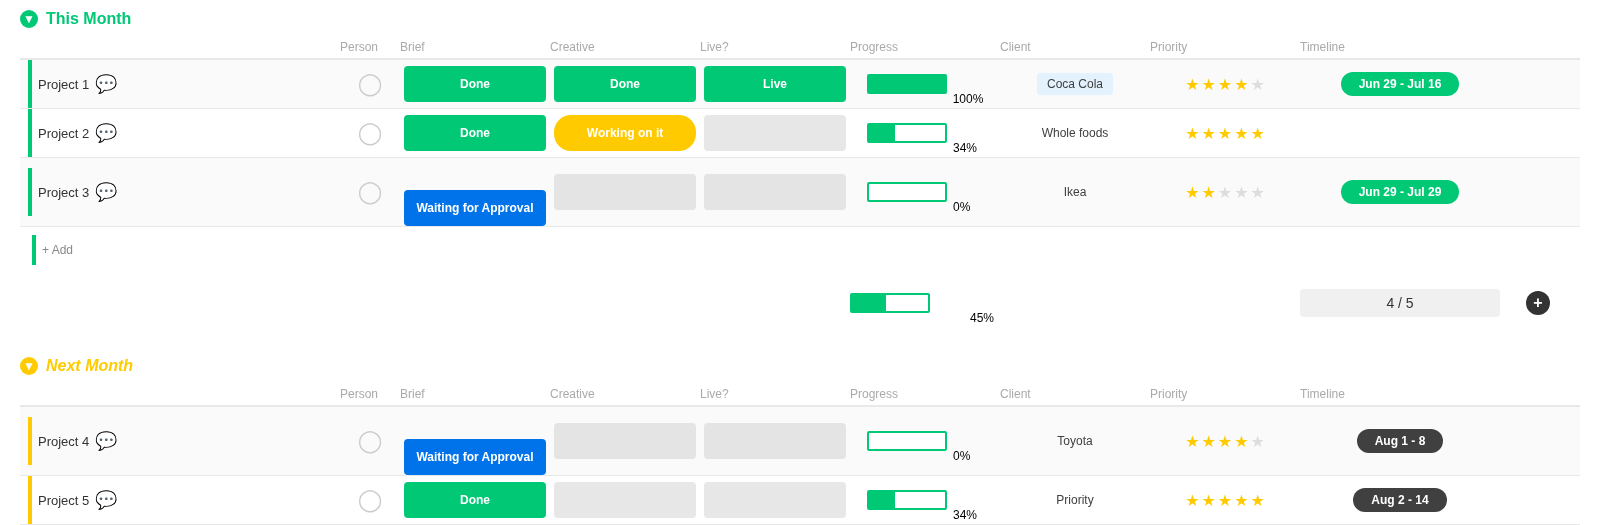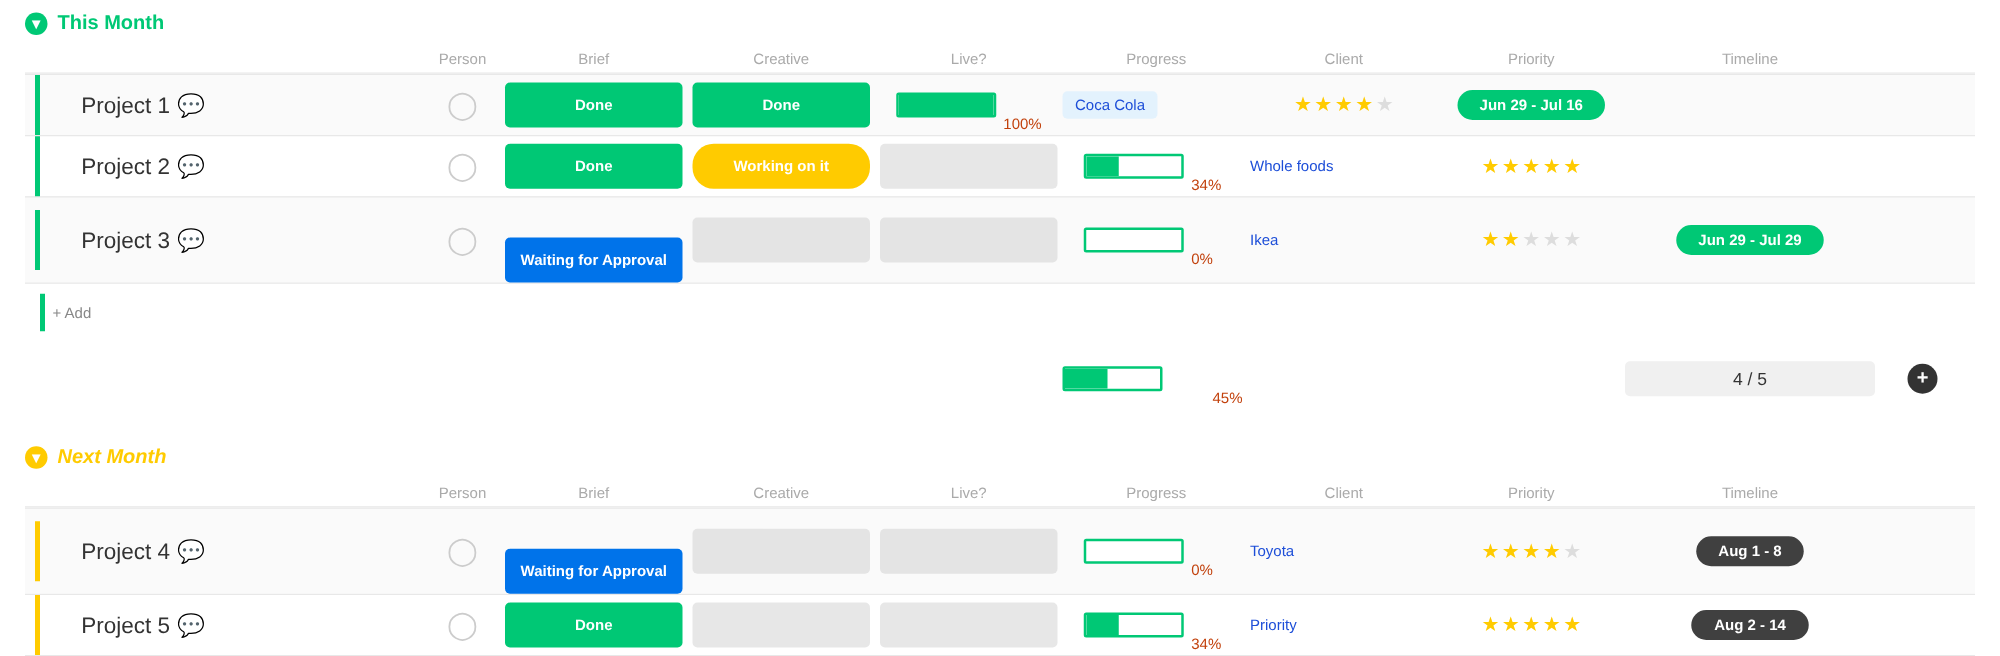--- a/index.html
+++ b/index.html
@@ -63,23 +63,22 @@
       width: 4px;
       height: 48px;
       background: #c4c4c4;
       flex-shrink: 0;
     }
 
     .row-accent.green { background: #00c875; }
     .row-accent.yellow { background: #ffcb00; }
 
     .project-name {
-      font-size: 18px;
+      font-size: 13px;
       color: #333;
-      margin-left: 27px;
     }
 
     .icon-comment {
       color: #ccc;
       font-size: 18px;
     }
 
     .status-badge {
       display: flex;
       align-items: center;
@@ -113,29 +112,29 @@
       background: #fff;
     }
 
     .progress-bar-fill {
       height: 100%;
       background: #00c875;
     }
 
     .progress-pct {
       font-size: 12px;
-      color: #c2410c;
+      color: #000000;
       min-width: 30px;
       margin-top: 29px;
     }
 
     .client-cell {
-      text-align: left;
-      font-size: 12px;
-      color: #1d4ed8;
+      text-align: center;
+      font-size: 12px;
+      color: #404040;
     }
 
     .client-highlighted {
       background: #e3f2fd;
       padding: 4px 10px;
       border-radius: 4px;
     }
 
     .stars-cell {
       display: flex;
@@ -227,21 +226,21 @@
       display: grid;
       grid-template-columns: 260px 60px 60px 150px 150px 150px 150px 150px 150px 200px 50px;
       padding: 4px 0;
       color: #aaa;
       font-size: 12px;
       border-bottom: 1px solid #e8e8e8;
       margin-bottom: 0;
     }
 
     .col-header-area > div {
-      text-align: center;
+      text-align: left;
     }
   </style>
 </head>
 <body>
 
 <div id="app">
     <div class="section">
       <div class="section-header">
     <div class="section-icon green">▼</div>
     <span class="section-title green">This Month</span>
@@ -268,20 +267,23 @@
       <div></div>
       <div style="display:flex;align-items:center;justify-content:center;">
         <span style="color:#ccc;font-size:22px;">◯</span>
       </div>
       <div>
         <div class="status-badge badge-done">Done</div>
       </div>
       <div>
         <div class="status-badge badge-done">Done</div>
       </div>
+      <div>
+        <div class="status-badge badge-done">Live</div>
+      </div>
       <div class="progress-cell">
         <div class="progress-bar-wrap">
           <div class="progress-bar-fill" style="width:100%"></div>
         </div>
         <span class="progress-pct">100%</span>
       </div>
       <div class="client-cell">
         <span class="client-highlighted">Coca Cola</span>
       </div>
       <div>

